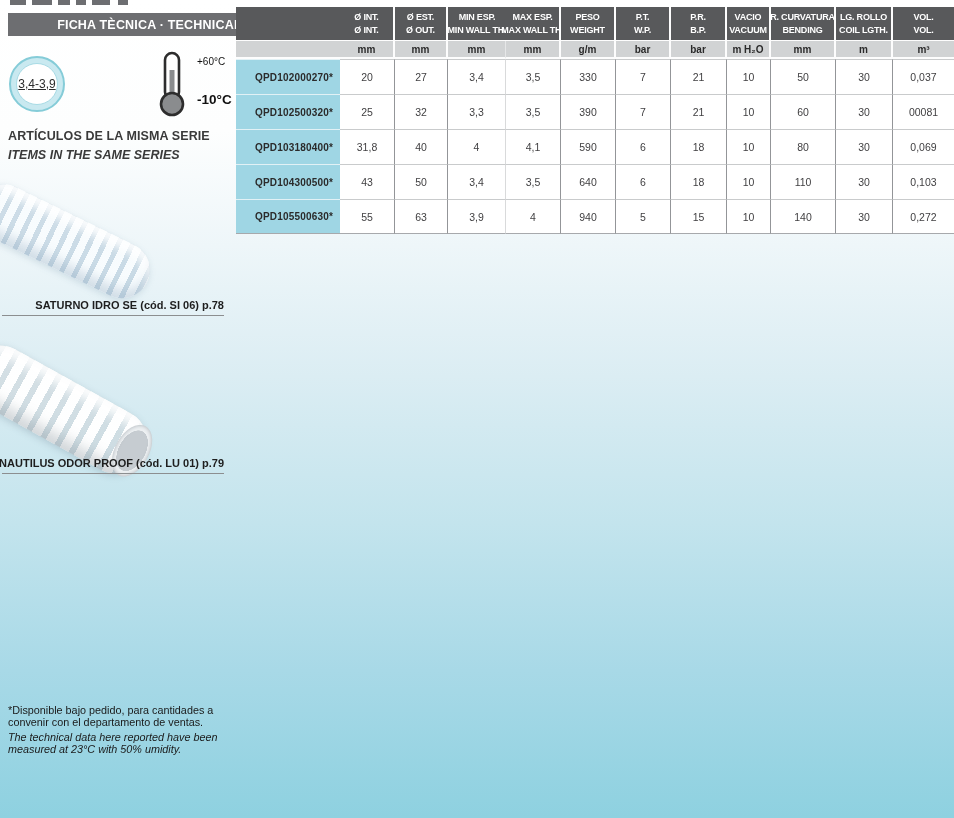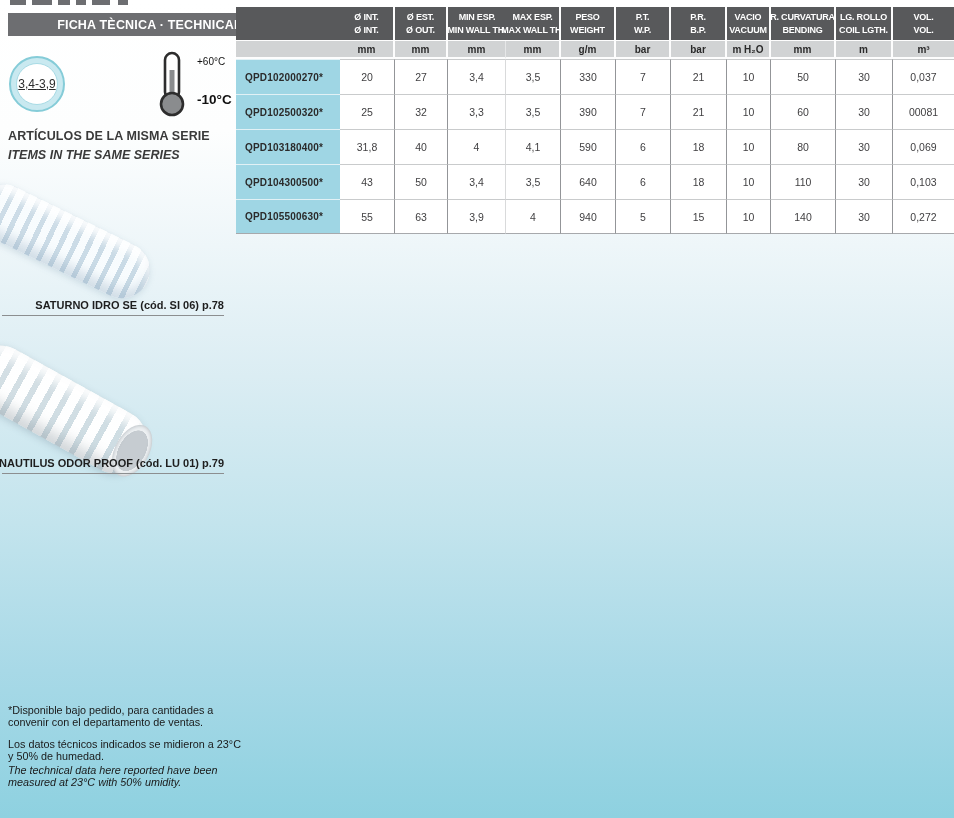--- a/index.html
+++ b/index.html
@@ -76,21 +76,21 @@
   }
   .th span{font-size:9px;letter-spacing:-.2px;white-space:nowrap;}
   .th.left{align-items:flex-start;padding-left:9px;gap:29px;}
   .tu{
     background:#d1d3d4;color:#2a2a2a;font-weight:bold;font-size:10px;
     border-bottom:2px solid #fdfdfd;white-space:nowrap;
   }
   .td{background:#ffffff;color:#414042;font-size:10.5px;border-top:1px solid #c9cbcc;}
   .td.code{
     background:#9fd6e4;color:#2b2b2b;font-weight:bold;font-size:10px;letter-spacing:.2px;
-    justify-content:flex-start;padding-left:9px;border-top:1px solid #e2f1f5;white-space:nowrap;
+    justify-content:flex-start;padding-left:19px;border-top:1px solid #e2f1f5;white-space:nowrap;
   }
   .lastrow{border-bottom:1px solid #a7a9ac;}
   
   .ws{border-right:2px solid #fdfdfd;}
   .wsl{border-right:1px solid #e6e7e8;}
   .vs{border-right:1px solid #939598;}
   .vsl{border-right:1px solid #d9dadb;}
 </style>
 </head>
 <body>
@@ -130,21 +130,20 @@
   <div class="rule rule1"></div>
 
   <div class="hose hose2">
       <div class="bore"></div>
     </div>
   <div class="caption cap2">NAUTILUS ODOR PROOF (cód. LU 01) p.79</div>
   <div class="rule rule2"></div>
 
   <div class="footnotes">
     <p>*Disponible bajo pedido, para cantidades a convenir con el departamento de ventas.</p>
-    <p class="gap">Los datos técnicos indicados se midieron a 23°C y 50% de humedad.</p>
     <p class="it">The technical data here reported have been measured at 23°C with 50% umidity.</p>
   </div>
 
   <div class="tbl">
 
     <div class="th left">
         <span>CÓDIGO</span>
         <span>CODE</span>
       </div>
     <div class="th ws">

